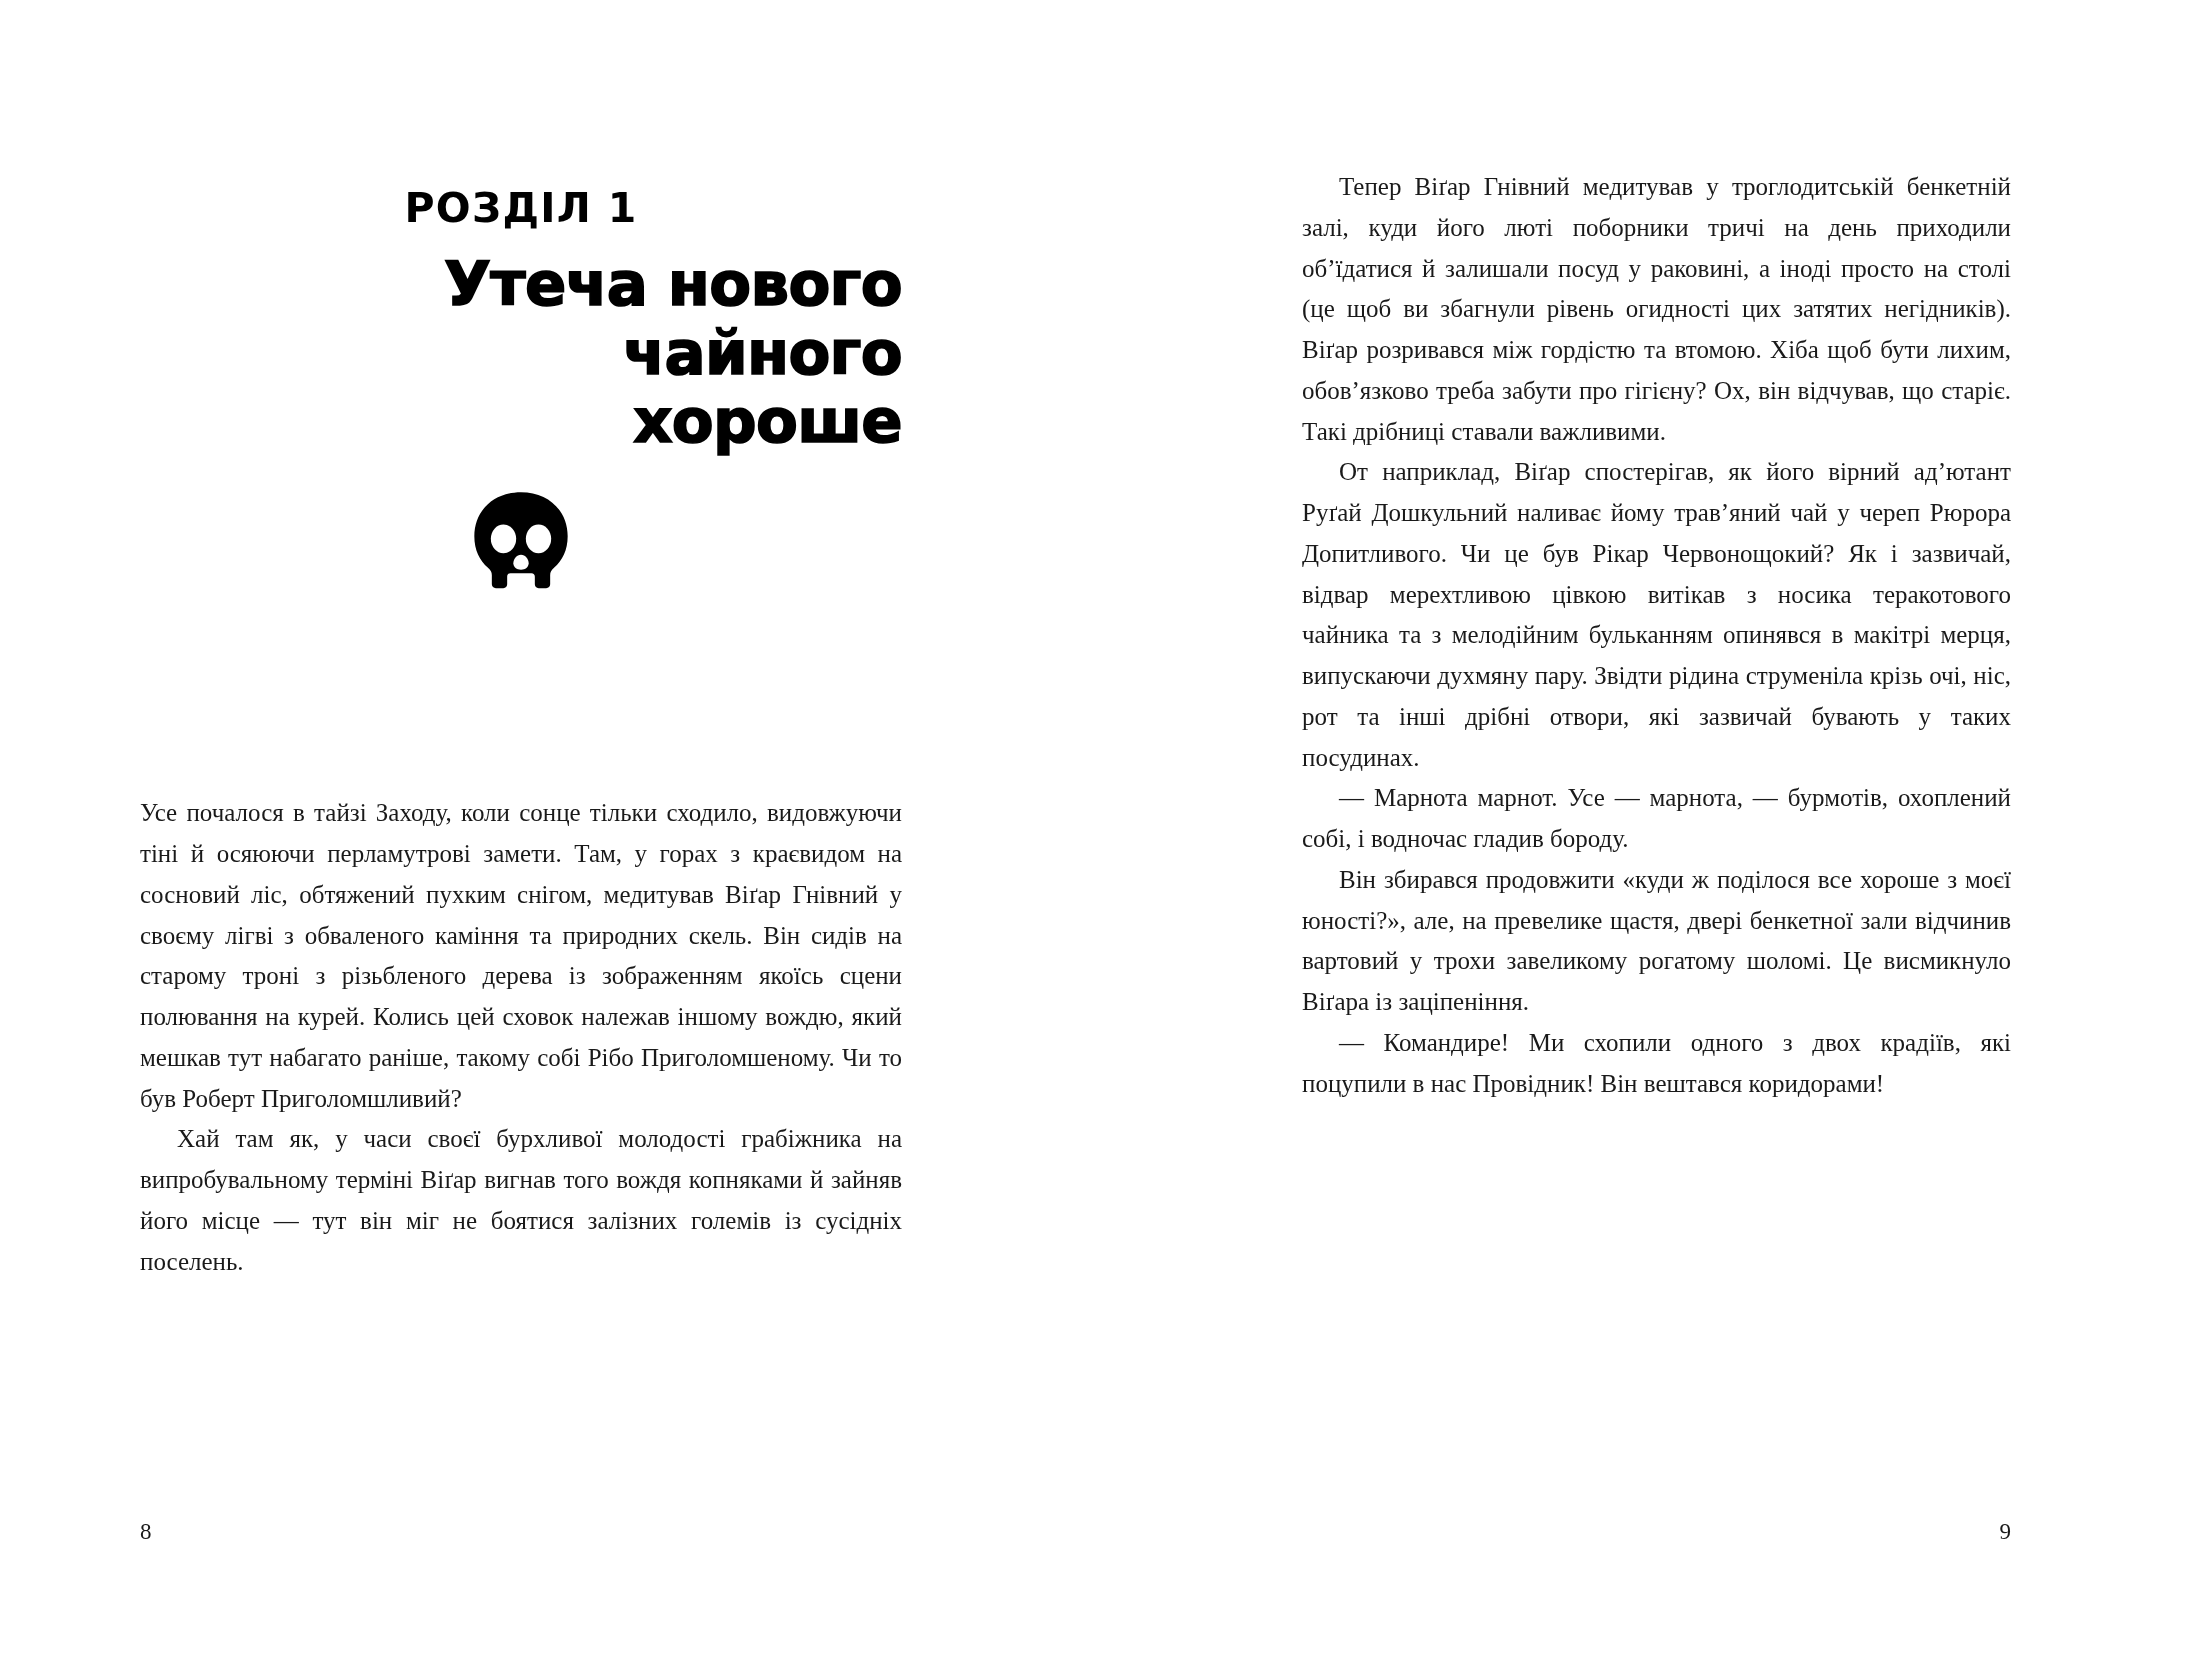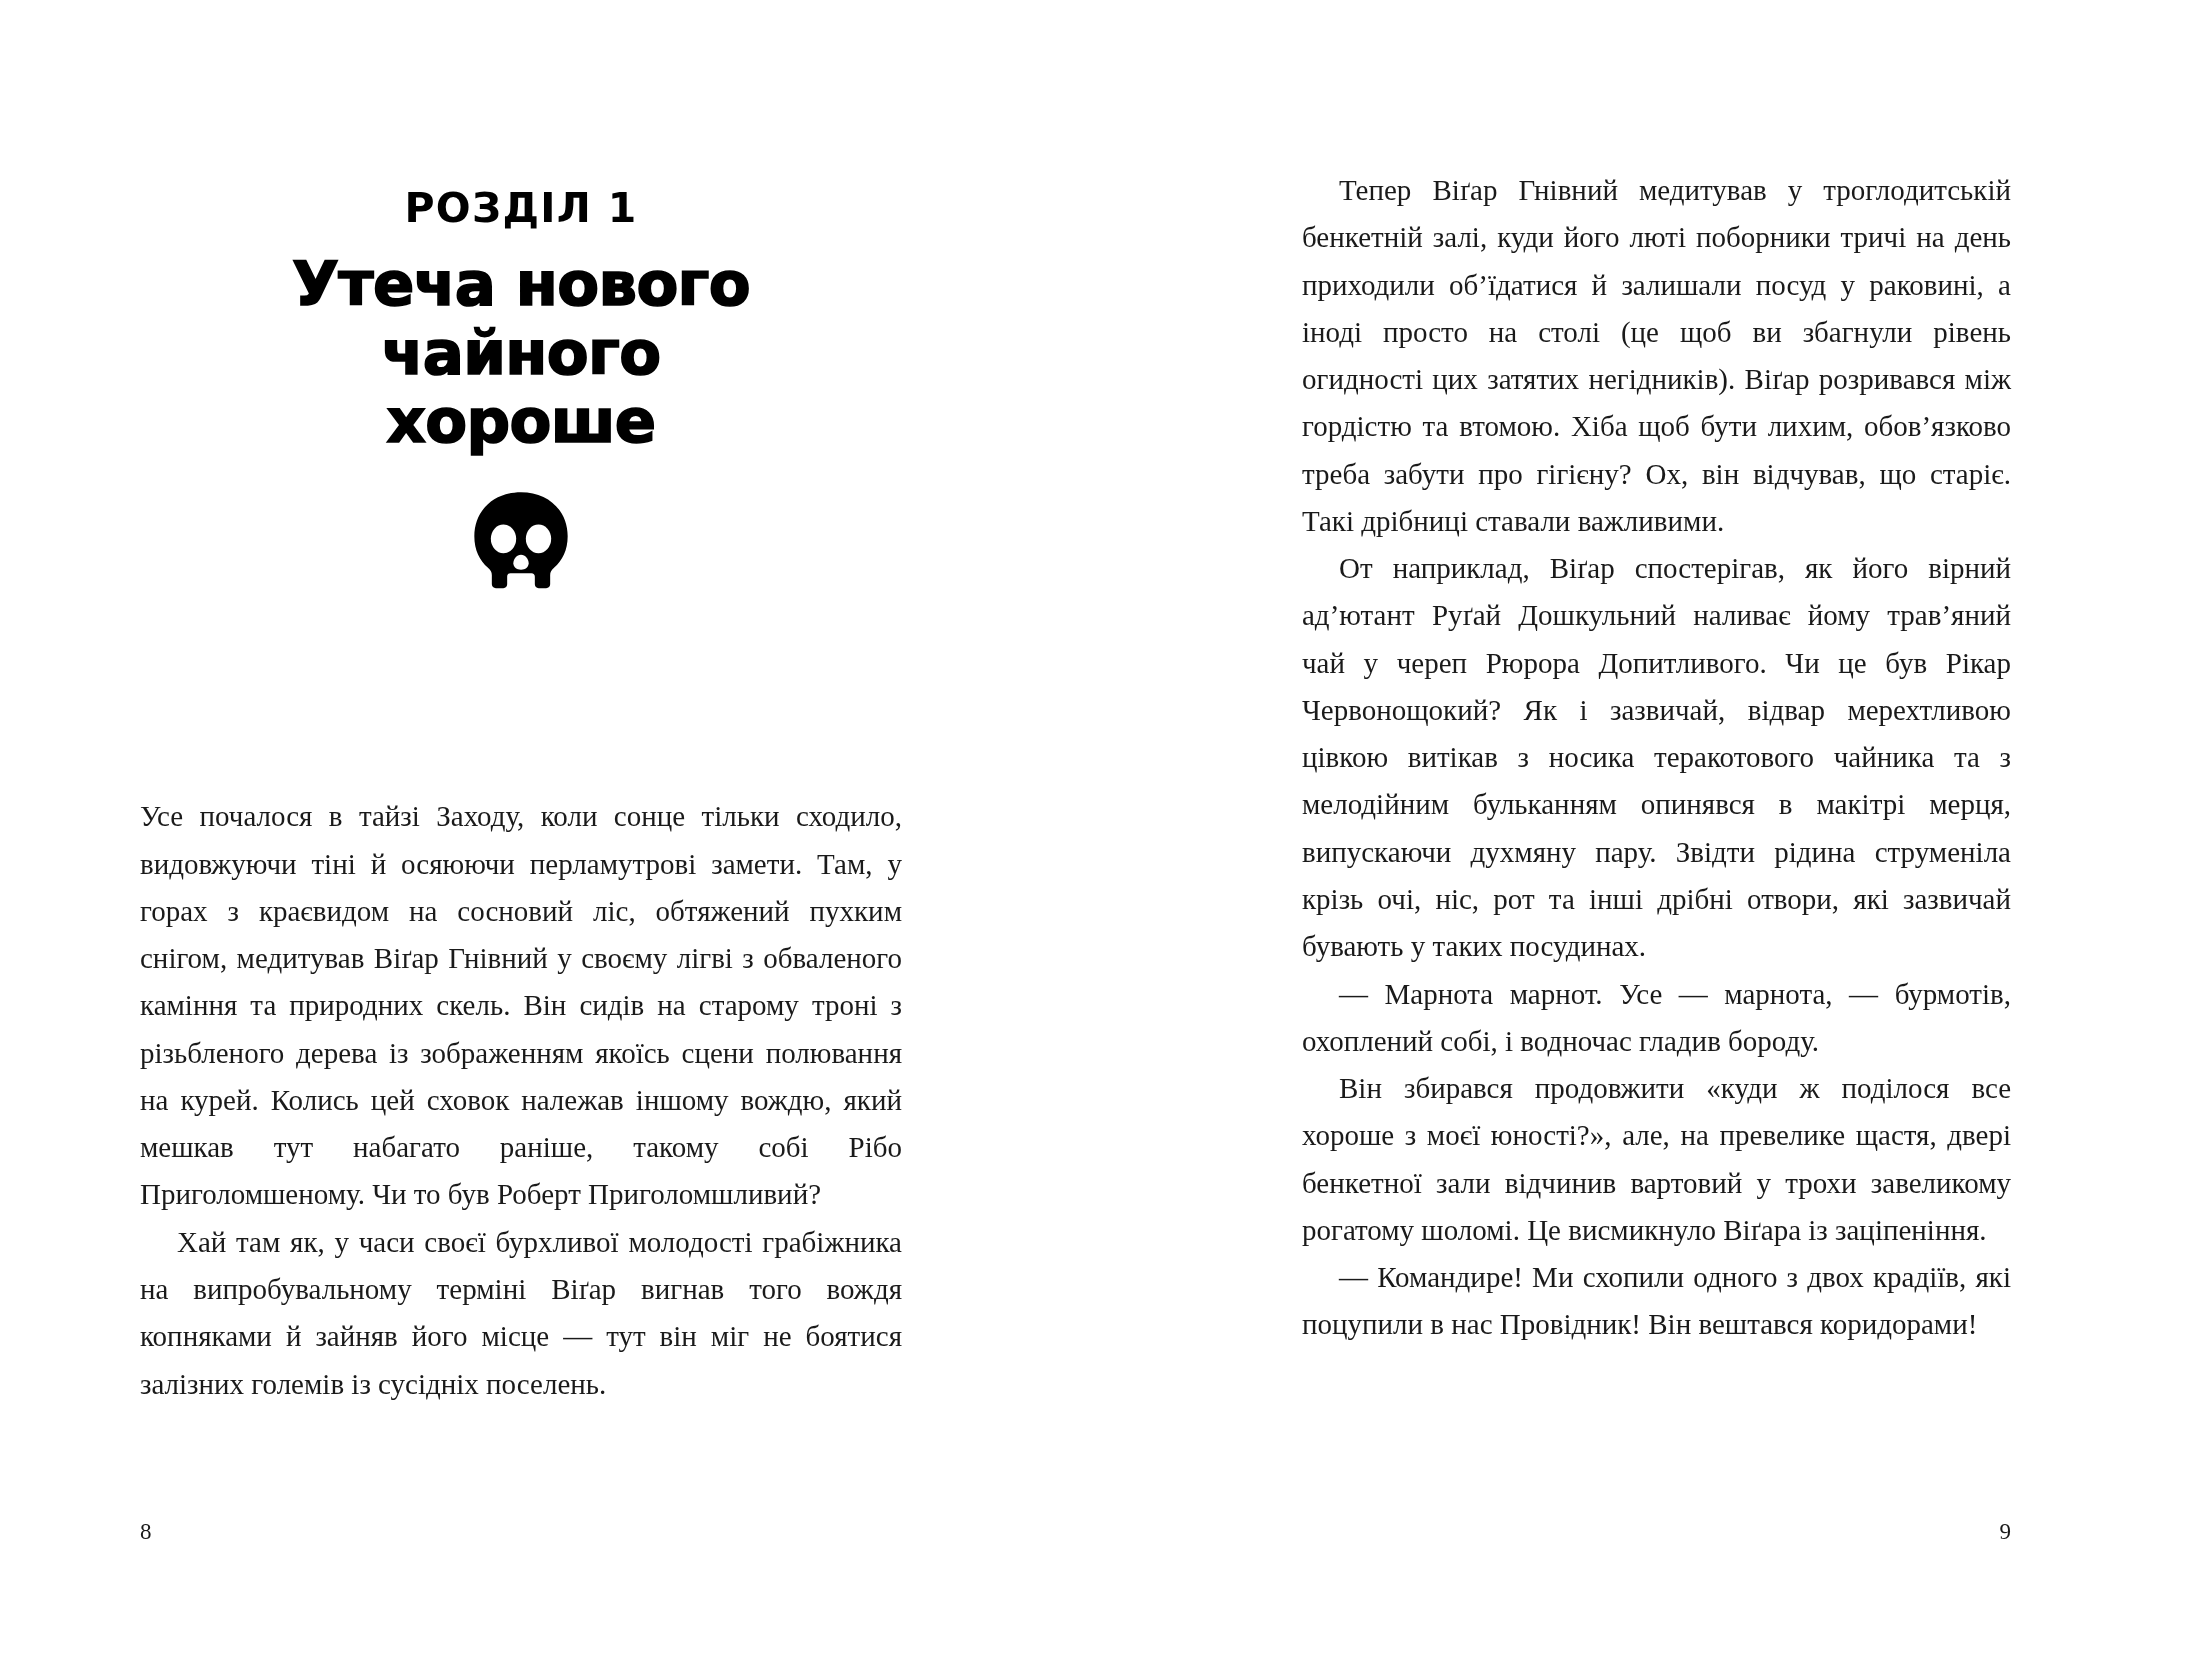--- a/index.html
+++ b/index.html
@@ -42,37 +42,37 @@
     letter-spacing: 1.3px;
     text-align: center;
     margin: 16.7px 0 13.3px 0;
     color: #000;
   }
   .chapter-title {
     font-family: "DejaVu Sans", sans-serif;
     font-weight: 700;
     font-size: 61px;
     line-height: 1.12;
-    text-align: center;
+    text-align: right;
     letter-spacing: -0.7px;
     color: #000;
     margin: 18.7px 0 0 0;
     -webkit-text-stroke: 1.7px #000;
   }
   .skull-wrap {
     text-align: center;
     margin-top: 37px;
   }
   .skull {
     display: inline-block;
   }
 
   
   .body-col {
-    font-size: 29px;
+    font-size: 25px;
     line-height: 1.63;
     text-align: justify;
     text-justify: inter-word;
     hyphens: manual;
     color: #1a1a1a;
   }
   .body-col p {
     margin: 0;
   }
   .body-col p.indent {

